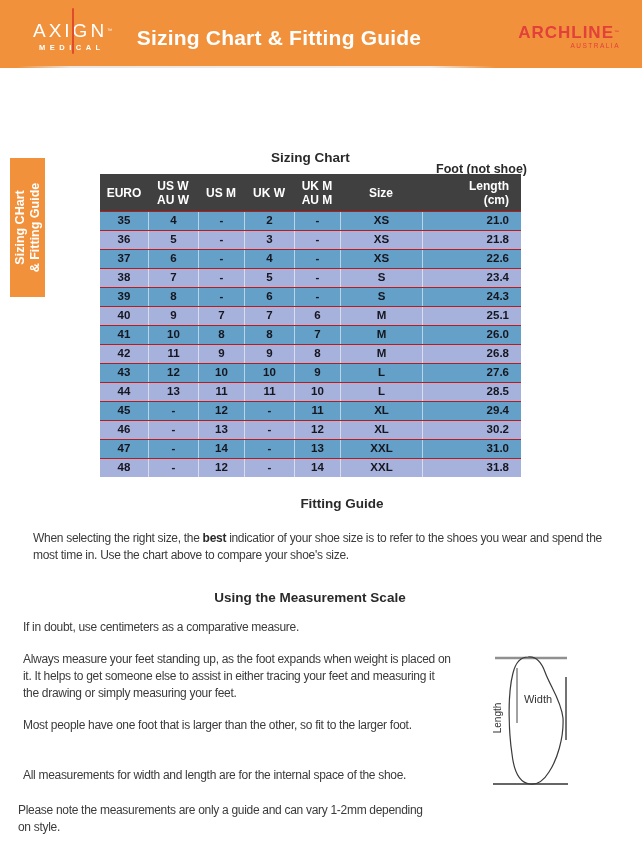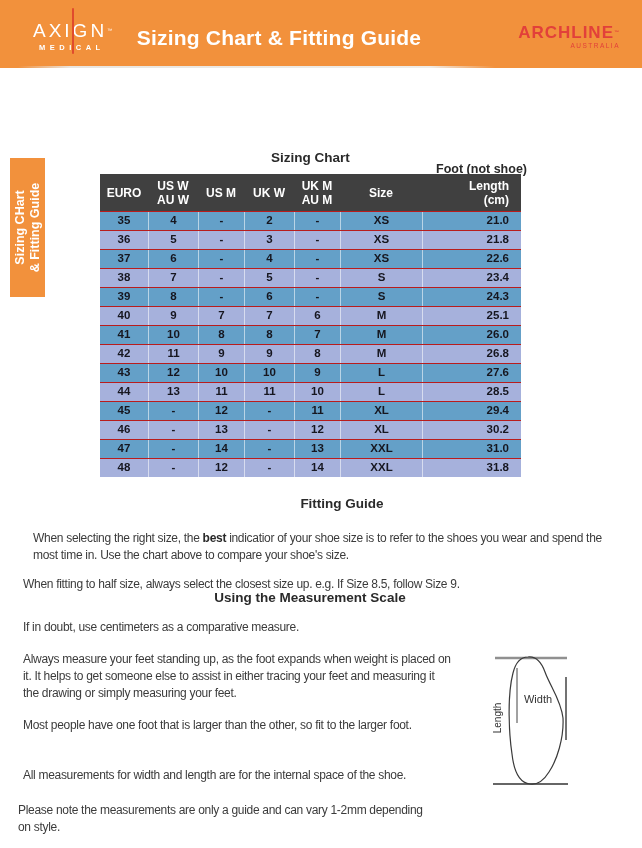--- a/index.html
+++ b/index.html
@@ -233,21 +233,20 @@
           <div class="tcell c3">-</div>
           <div class="tcell c4">14</div>
           <div class="tcell c5">XXL</div>
           <div class="tcell c6">31.8</div>
         </div>
       </div>
   </div>
 
   <div class="sec-title" style="top:496px;padding-left:32px;">Fitting Guide</div>
   <div class="para" style="left:33px;top:530px;width:592px;"><span>When selecting the right size, the </span><b>best</b><span> indicatior of your shoe size is to refer to the shoes you wear and spend the most time in. Use the chart above to compare your shoe's size.</span></div>
-  <div class="para" style="left:23px;top:576px;white-space:nowrap;">When fitting to half size, always select the closest size up. e.g. If Size 8.5, follow Size 9.</div>
 
   <div class="sec-title" style="top:590px;">Using the Measurement Scale</div>
   <div class="para" style="left:23px;top:619px;white-space:nowrap;">If in doubt, use centimeters as a comparative measure.</div>
   <div class="para" style="left:23px;top:651px;width:430px;">Always measure your feet standing up, as the foot expands when weight is placed on it. It helps to get someone else to assist in either tracing your feet and measuring it the drawing or simply measuring your feet.</div>
   <div class="para" style="left:23px;top:717px;white-space:nowrap;">Most people have one foot that is larger than the other, so fit to the larger foot.</div>
   <div class="para" style="left:23px;top:767px;white-space:nowrap;">All measurements for width and length are for the internal space of the shoe.</div>
   <div class="para" style="left:18px;top:802px;width:405px;">Please note the measurements are only a guide and can vary 1-2mm depending on style.</div>
 
   <svg class="foot-diagram" width="90" height="142" viewBox="0 0 90 142">
     <line x1="7" y1="8" x2="79" y2="8" stroke="#909090" stroke-width="2.5"></line>

